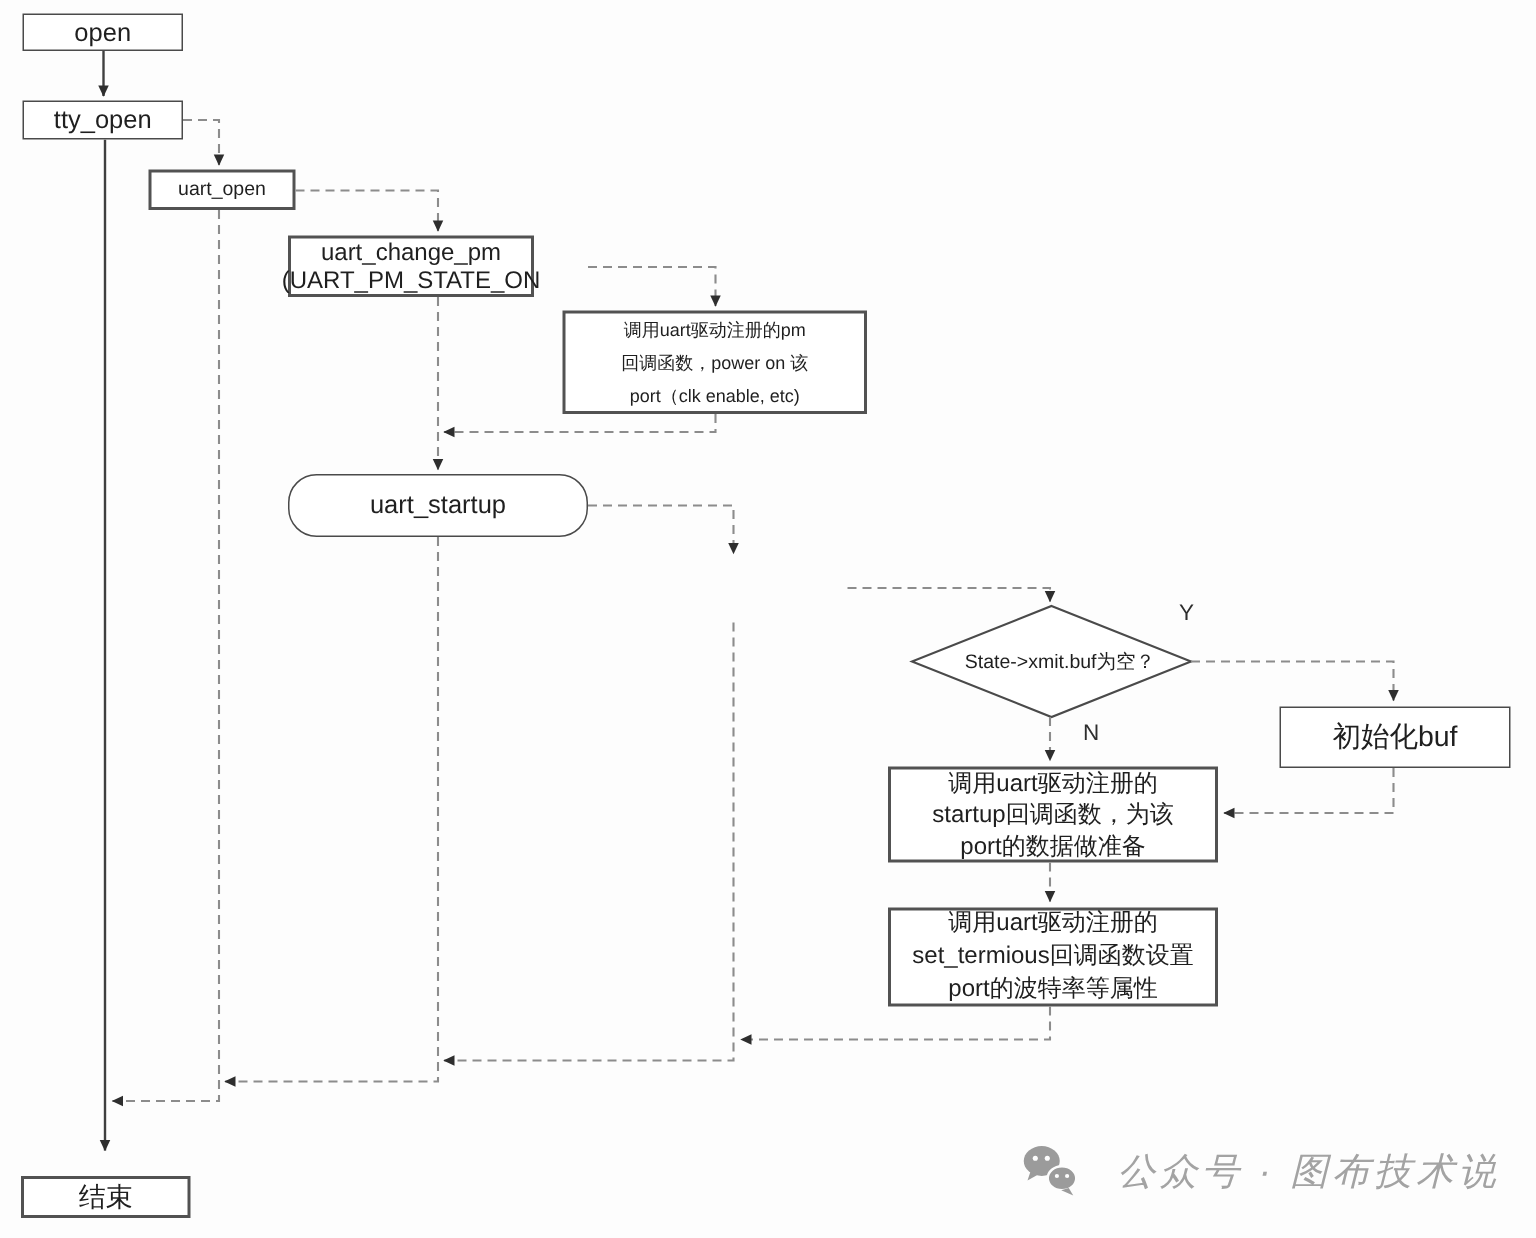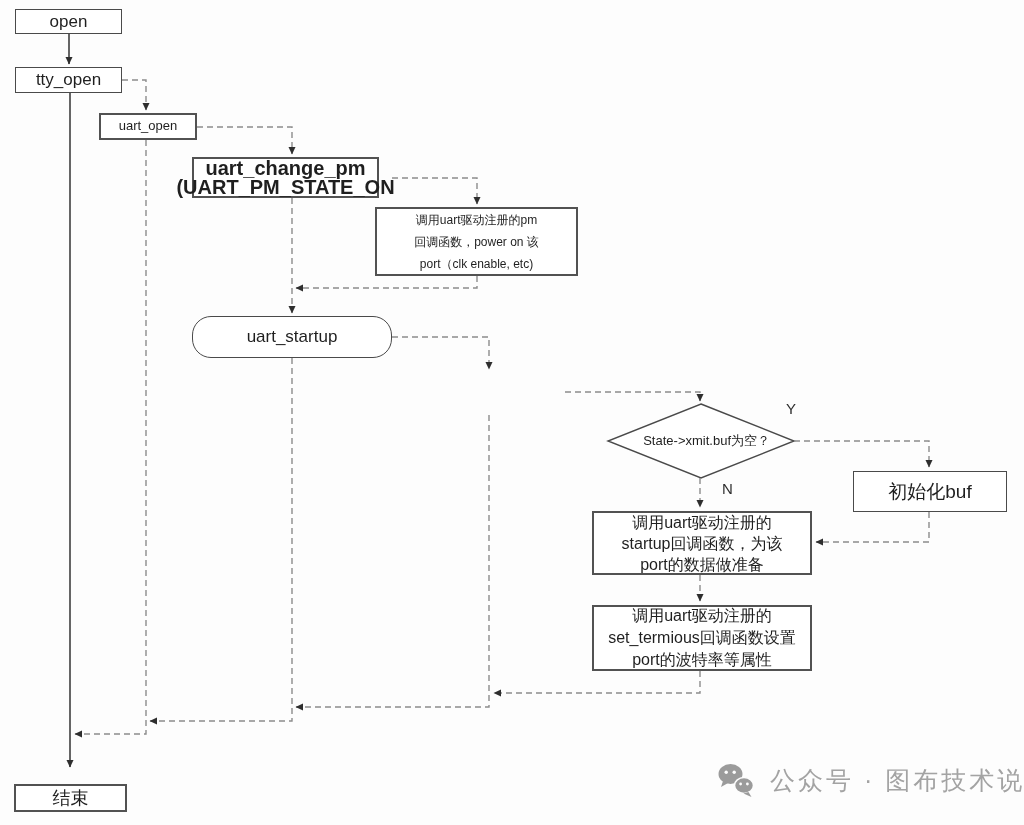--- a/index.html
+++ b/index.html
@@ -38,25 +38,26 @@
     text-align: right;
     font-size: 13px;
   }
   .branch-label {
     position: absolute;
     font-size: 15px;
     color: #2e2e2e;
   }
   .watermark {
     position: absolute;
-    left: 717px; top: 762px;
+    left: 681px; top: 762px;
     display: flex;
     align-items: center;
-    gap: 15px;
+    gap: 26px;
     color: #a3a3a3;
+    font-style: italic;
   }
   .watermark-text {
     font-size: 25px;
     letter-spacing: 3px;
     white-space: nowrap;
   }
 </style>
 </head>
 <body>
 
@@ -91,21 +92,21 @@
     <path class="dashed-edge" d="M292,358 V721 H150" marker-end="url(#arw)"></path>
     <path class="dashed-edge" d="M146,140 V734 H75" marker-end="url(#arw)"></path>
   </svg>
 
   <div class="node" style="left:15px; top:9px; width:107px; height:25px; font-size:17px;">open</div>
 
   <div class="node" style="left:15px; top:67px; width:107px; height:26px; font-size:17px;">tty_open</div>
 
   <div class="node heavy" style="left:99px; top:113px; width:98px; height:27px; font-size:13px;">uart_open</div>
 
-  <div class="node heavy" style="left:192px; top:157px; width:187px; height:41px; font-size:20px; line-height:19px;font-weight:bold;">uart_change_pm
+  <div class="node heavy" style="left:192px; top:157px; width:164px; height:41px; font-size:16px; line-height:19px;">uart_change_pm
 (UART_PM_STATE_ON</div>
 
   <div class="node heavy" style="left:375px; top:207px; width:203px; height:69px; font-size:12px; line-height:22px;">调用uart驱动注册的pm
 回调函数，power on 该
 port（clk enable, etc)</div>
 
   <div class="node" style="left:192px; top:316px; width:200px; height:42px; font-size:17px;border-radius:19px;">uart_startup</div>
 
 
   <div class="diamond-label">State-&gt;xmit.buf为空？</div>

